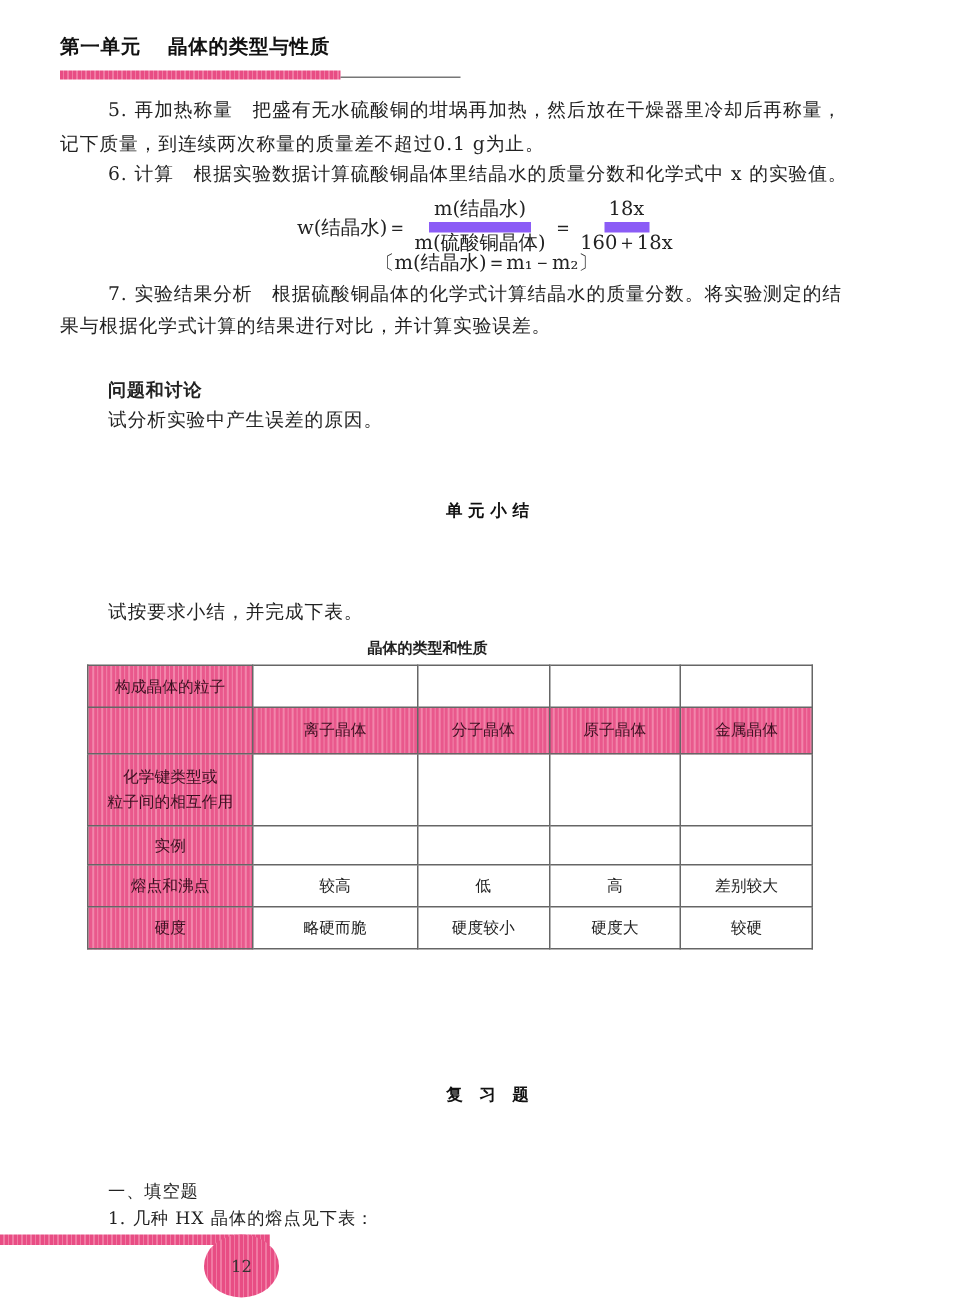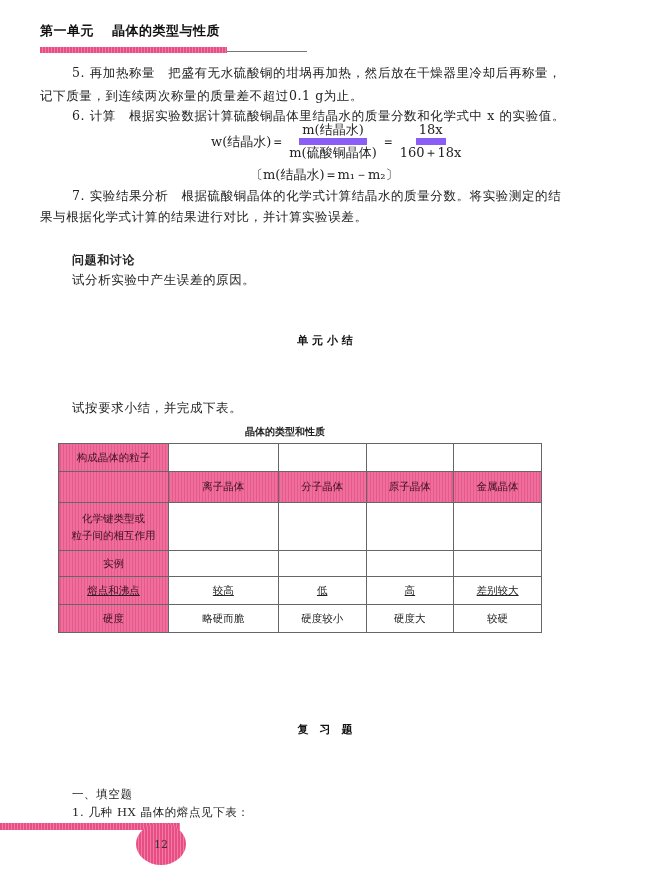--- a/index.html
+++ b/index.html
@@ -40,21 +40,21 @@
     <span>第一单元</span><span class="gap"></span><span>晶体的类型与性质</span>
   </div>
   <div class="hdr-bar"></div>
   <div class="hdr-line"></div>
 </div>
 
 <div class="para" style="left:72px; top:63px;">5. 再加热称量　把盛有无水硫酸铜的坩埚再加热，然后放在干燥器里冷却后再称量，</div>
 <div class="para" style="left:40px; top:86px;">记下质量，到连续两次称量的质量差不超过0.1 g为止。</div>
 <div class="para" style="left:72px; top:106px;">6. 计算　根据实验数据计算硫酸铜晶体里结晶水的质量分数和化学式中 x 的实验值。</div>
 
-<div class="formula" style="left:198px; top:122px;margin-left:13px;">
+<div class="formula" style="left:198px; top:132px;">
   <span>w(结晶水)＝</span>
   <span class="frac">
     <span class="num">m(结晶水)</span>
     <span class="den">m(硫酸铜晶体)</span>
   </span>
   <span>＝</span>
   <span class="frac">
     <span class="num">18x</span>
     <span class="den">160＋18x</span>
   </span>
@@ -104,21 +104,21 @@
     <td class="whitecell"></td>
     <td class="whitecell"></td>
   </tr>
   <tr style="height:26px;">
     <td class="pink">实例</td>
     <td class="whitecell"></td>
     <td class="whitecell"></td>
     <td class="whitecell"></td>
     <td class="whitecell"></td>
   </tr>
-  <tr style="height:28px;text-decoration:underline;">
+  <tr style="height:28px;">
     <td class="pink">熔点和沸点</td>
     <td class="whitecell">较高</td>
     <td class="whitecell">低</td>
     <td class="whitecell">高</td>
     <td class="whitecell">差别较大</td>
   </tr>
   <tr style="height:28px;">
     <td class="pink">硬度</td>
     <td class="whitecell">略硬而脆</td>
     <td class="whitecell">硬度较小</td>

